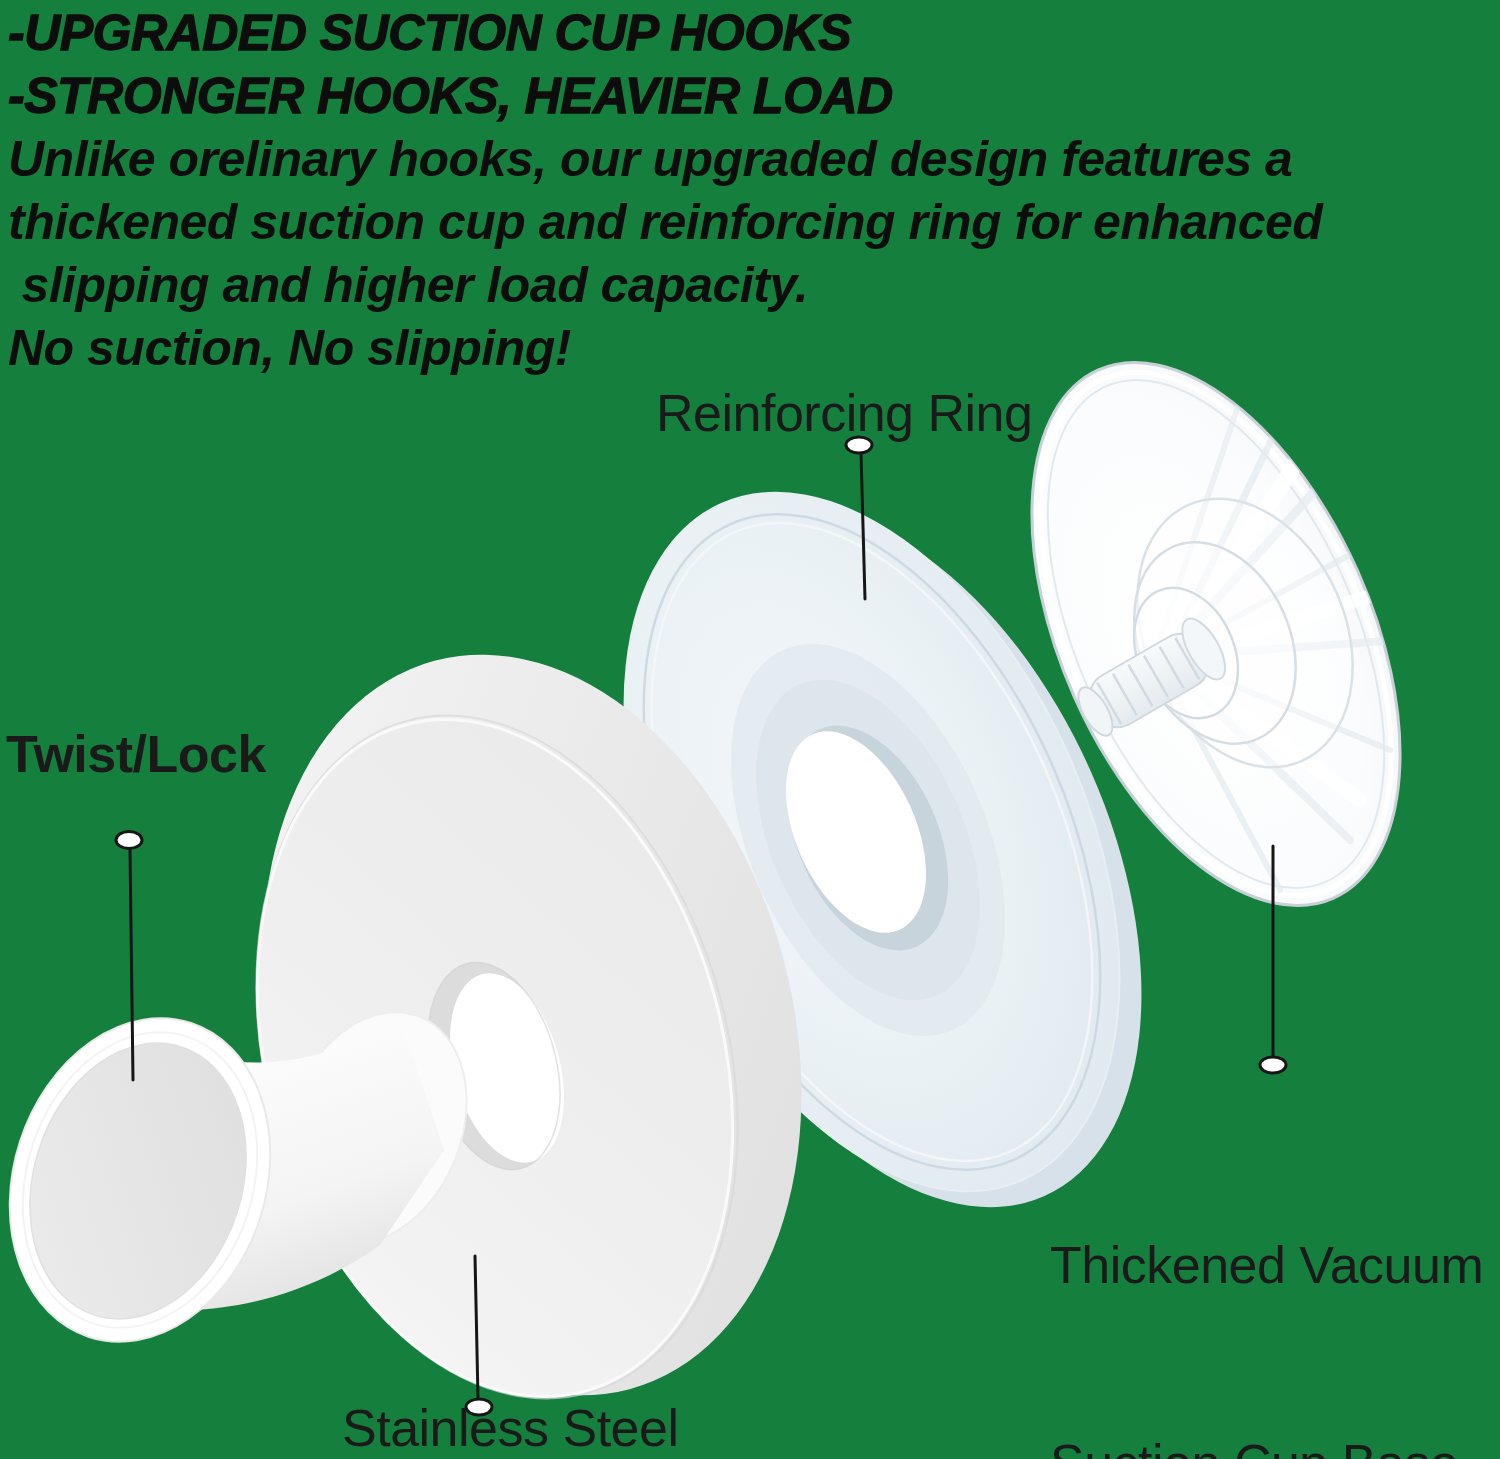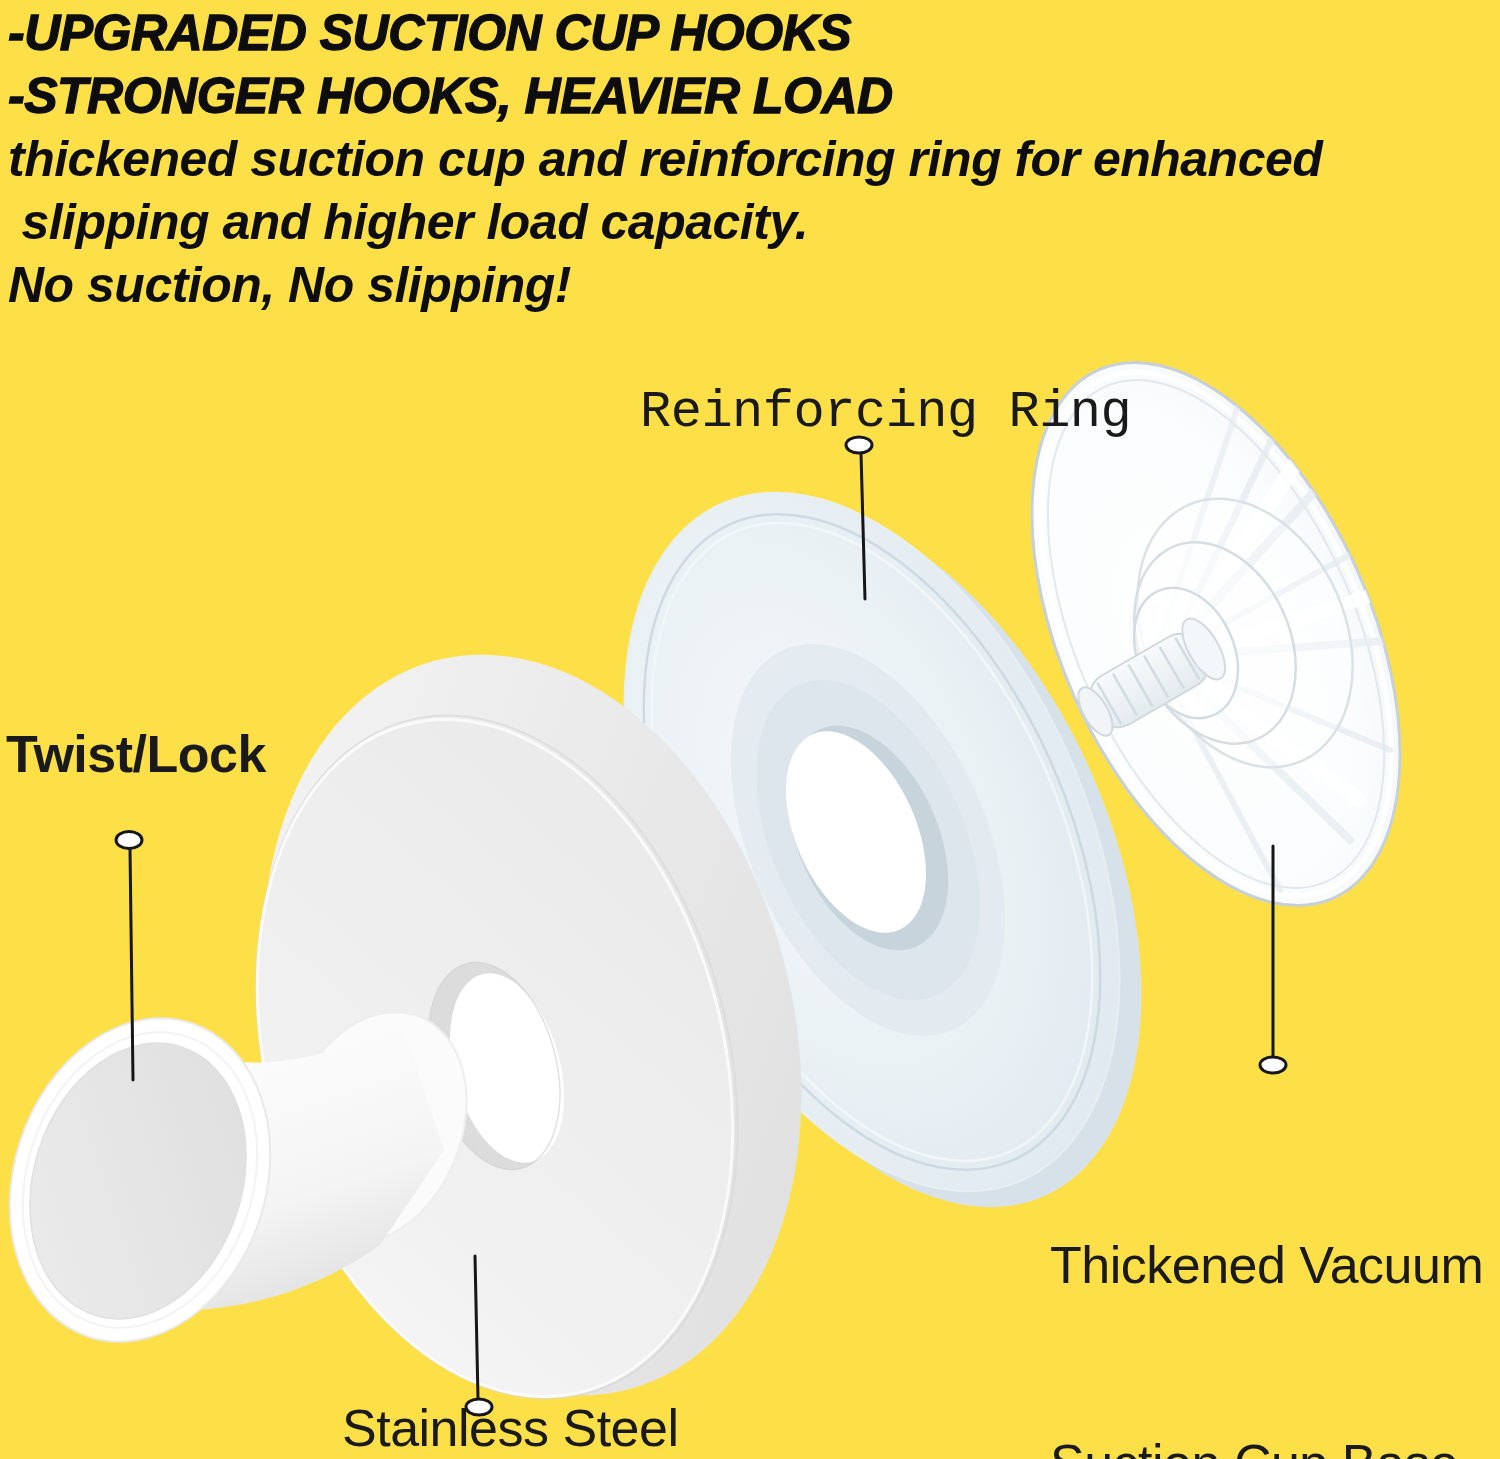--- a/index.html
+++ b/index.html
@@ -1,40 +1,40 @@
 <!DOCTYPE html>
 <html><head>
 <meta charset="utf-8">
 <style>
   html,body{margin:0;padding:0;background:#fff;}
   #canvas{
     position:relative;
     width:1500px;height:1459px;
-    background:#fde047;
+    background:#15803d;
     overflow:hidden;
     font-family:"Liberation Sans",sans-serif;
   }
   #diagram-svg{position:absolute;left:0;top:0;width:1500px;height:1459px;}
   .headline{
     position:absolute;left:8px;top:2px;width:1492px;
     font-family:"Liberation Sans",sans-serif;
     font-style:italic;font-weight:700;
     font-size:50px;line-height:63px;
     color:#0d0d0d;letter-spacing:-0.5px;
   }
   .headline .ln{white-space:pre;}
   .headline .heavy{font-weight:900;-webkit-text-stroke:1.3px #0d0d0d;}
   .callout{
     position:absolute;
     font-family:"Liberation Sans",sans-serif;
     font-size:52px;line-height:60px;
     color:#1a1a1a;letter-spacing:-0.5px;
     white-space:pre;
   }
-  #lbl-reinforcing-ring{left:640px;top:383px;font-family:Liberation Mono, monospace;}
+  #lbl-reinforcing-ring{left:656px;top:383px;}
   #lbl-twist-lock{left:6px;top:724px;font-weight:bold;}
   #lbl-stainless-steel{left:342px;top:1398px;}
   #lbl-suction-cup{left:1050px;top:1100px;line-height:66px;}
 </style>
 </head>
 <body>
 
 <div id="canvas">
 
   <svg id="diagram-svg" viewBox="0 0 1500 1459" xmlns="http://www.w3.org/2000/svg">
@@ -161,20 +161,21 @@
       <g>
         <line x1="1273" y1="846" x2="1273" y2="1057"></line>
         <ellipse cx="1273" cy="1065" rx="13" ry="8" fill="#ffffff"></ellipse>
       </g>
     </g>
   </svg>
 
   <div class="headline">
     <div class="ln heavy">-UPGRADED SUCTION CUP HOOKS</div>
     <div class="ln heavy">-STRONGER HOOKS, HEAVIER LOAD</div>
+    <div class="ln">Unlike orelinary hooks, our upgraded design features a</div>
     <div class="ln">thickened suction cup and reinforcing ring for enhanced</div>
     <div class="ln"> slipping and higher load capacity.</div>
     <div class="ln">No suction, No slipping!</div>
   </div>
 
   <div class="callout" id="lbl-reinforcing-ring">Reinforcing Ring</div>
 
   <div class="callout" id="lbl-twist-lock">Twist/Lock</div>
 
   <div class="callout" id="lbl-stainless-steel">Stainless Steel</div>

